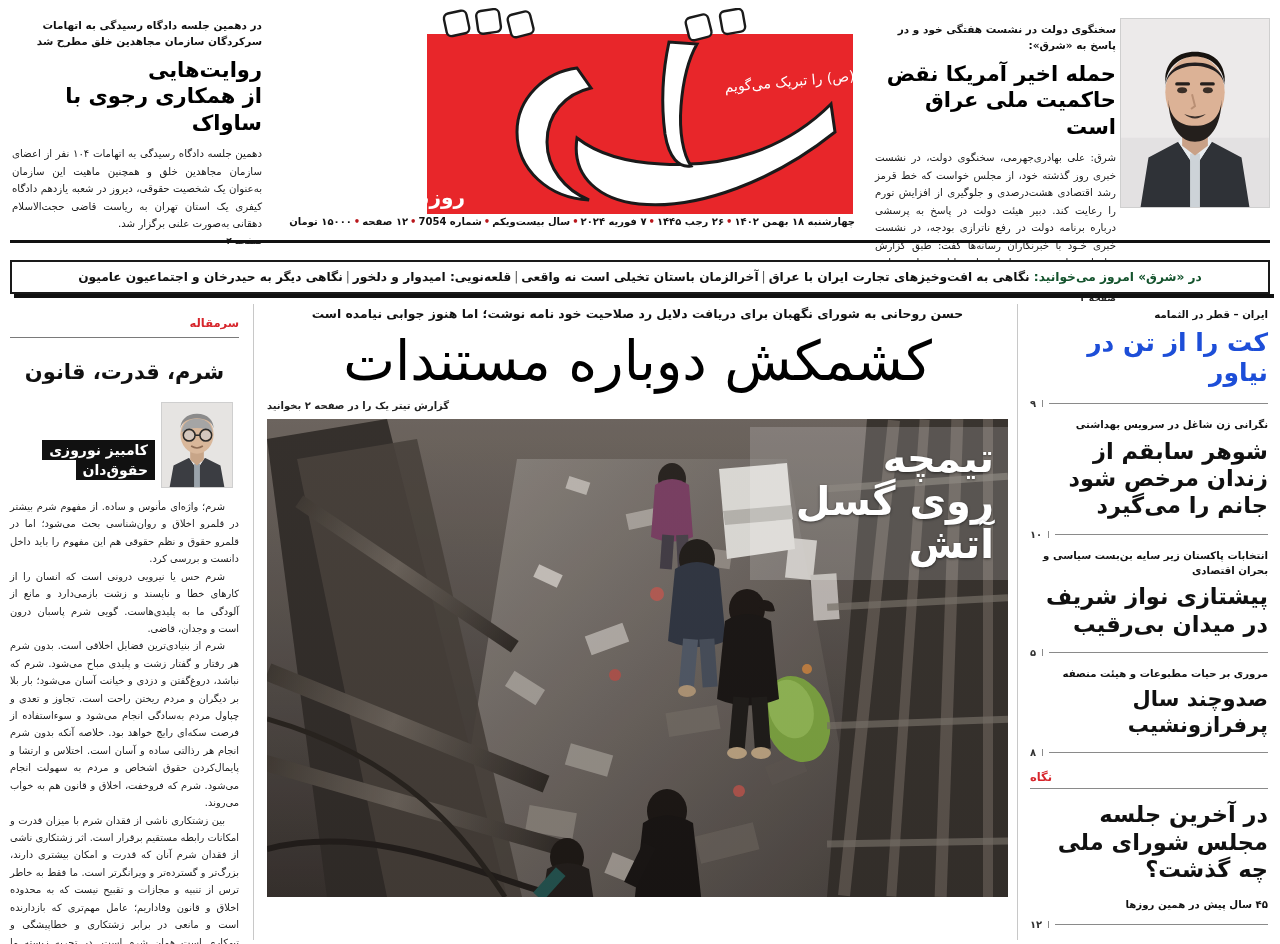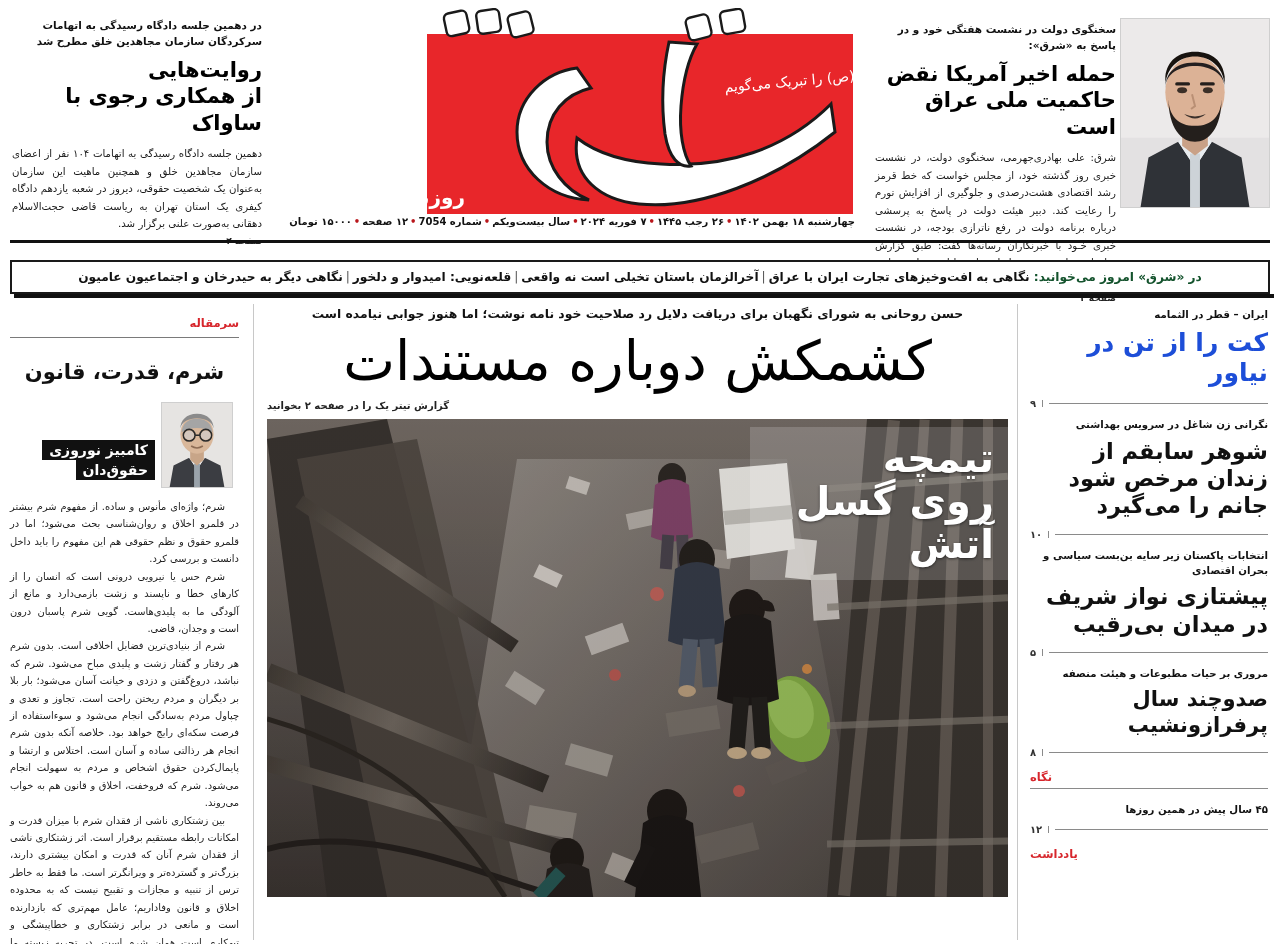--- a/index.html
+++ b/index.html
@@ -245,20 +245,21 @@
       </div>
       <div class="numrule">
         <span class="n">۸</span>
         <span class="tick"></span>
         <span class="ln"></span>
       </div>
 
       <div class="sectag">نگاه</div>
       <div class="sec-rule"></div>
       <div class="ritem">
+        <div class="h big">در آخرین جلسه مجلس شورای ملی چه گذشت؟</div>
         <div class="sub">۴۵ سال پیش در همین روزها</div>
       </div>
       <div class="numrule">
         <span class="n">۱۲</span>
         <span class="tick"></span>
         <span class="ln"></span>
       </div>
 
       <div class="sectag">یادداشت</div>
 

